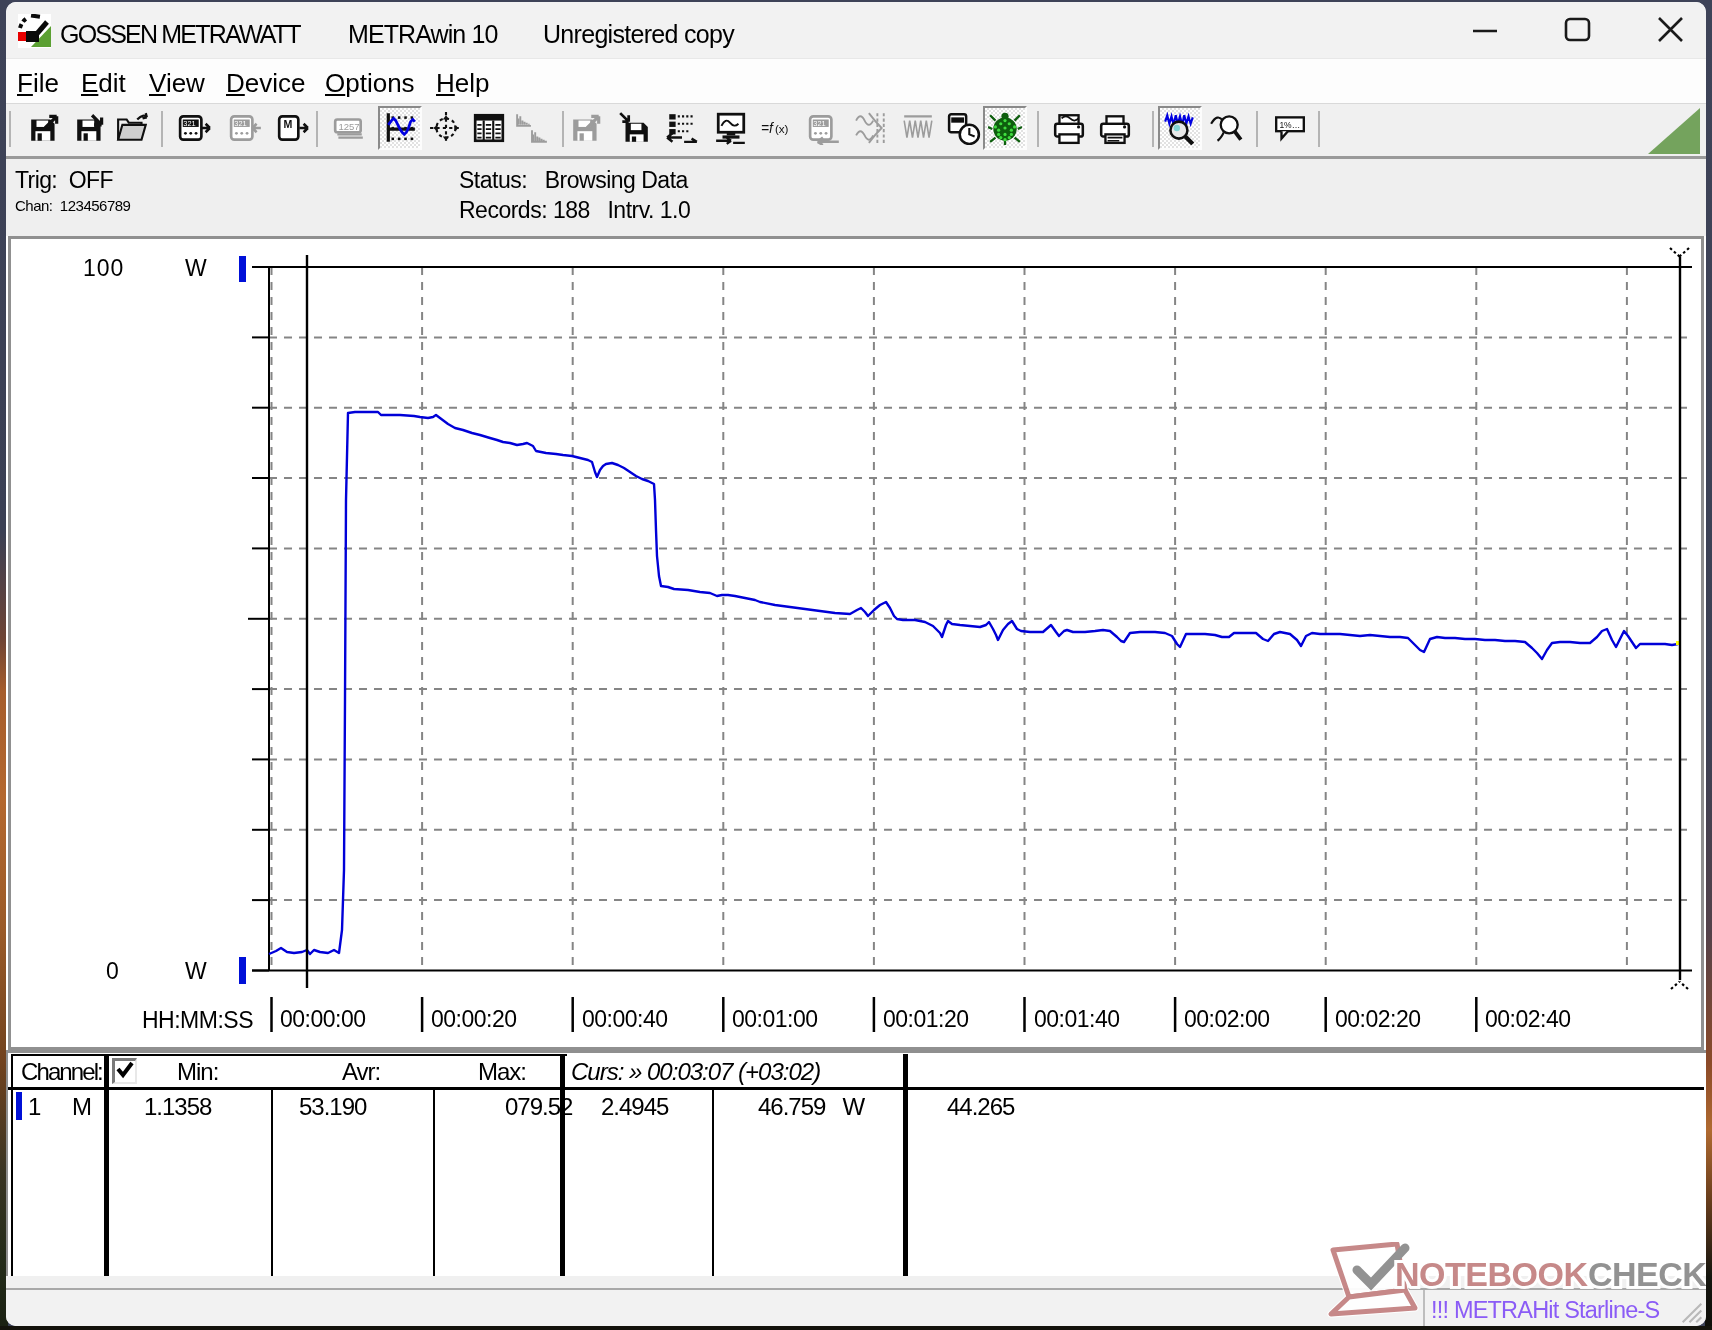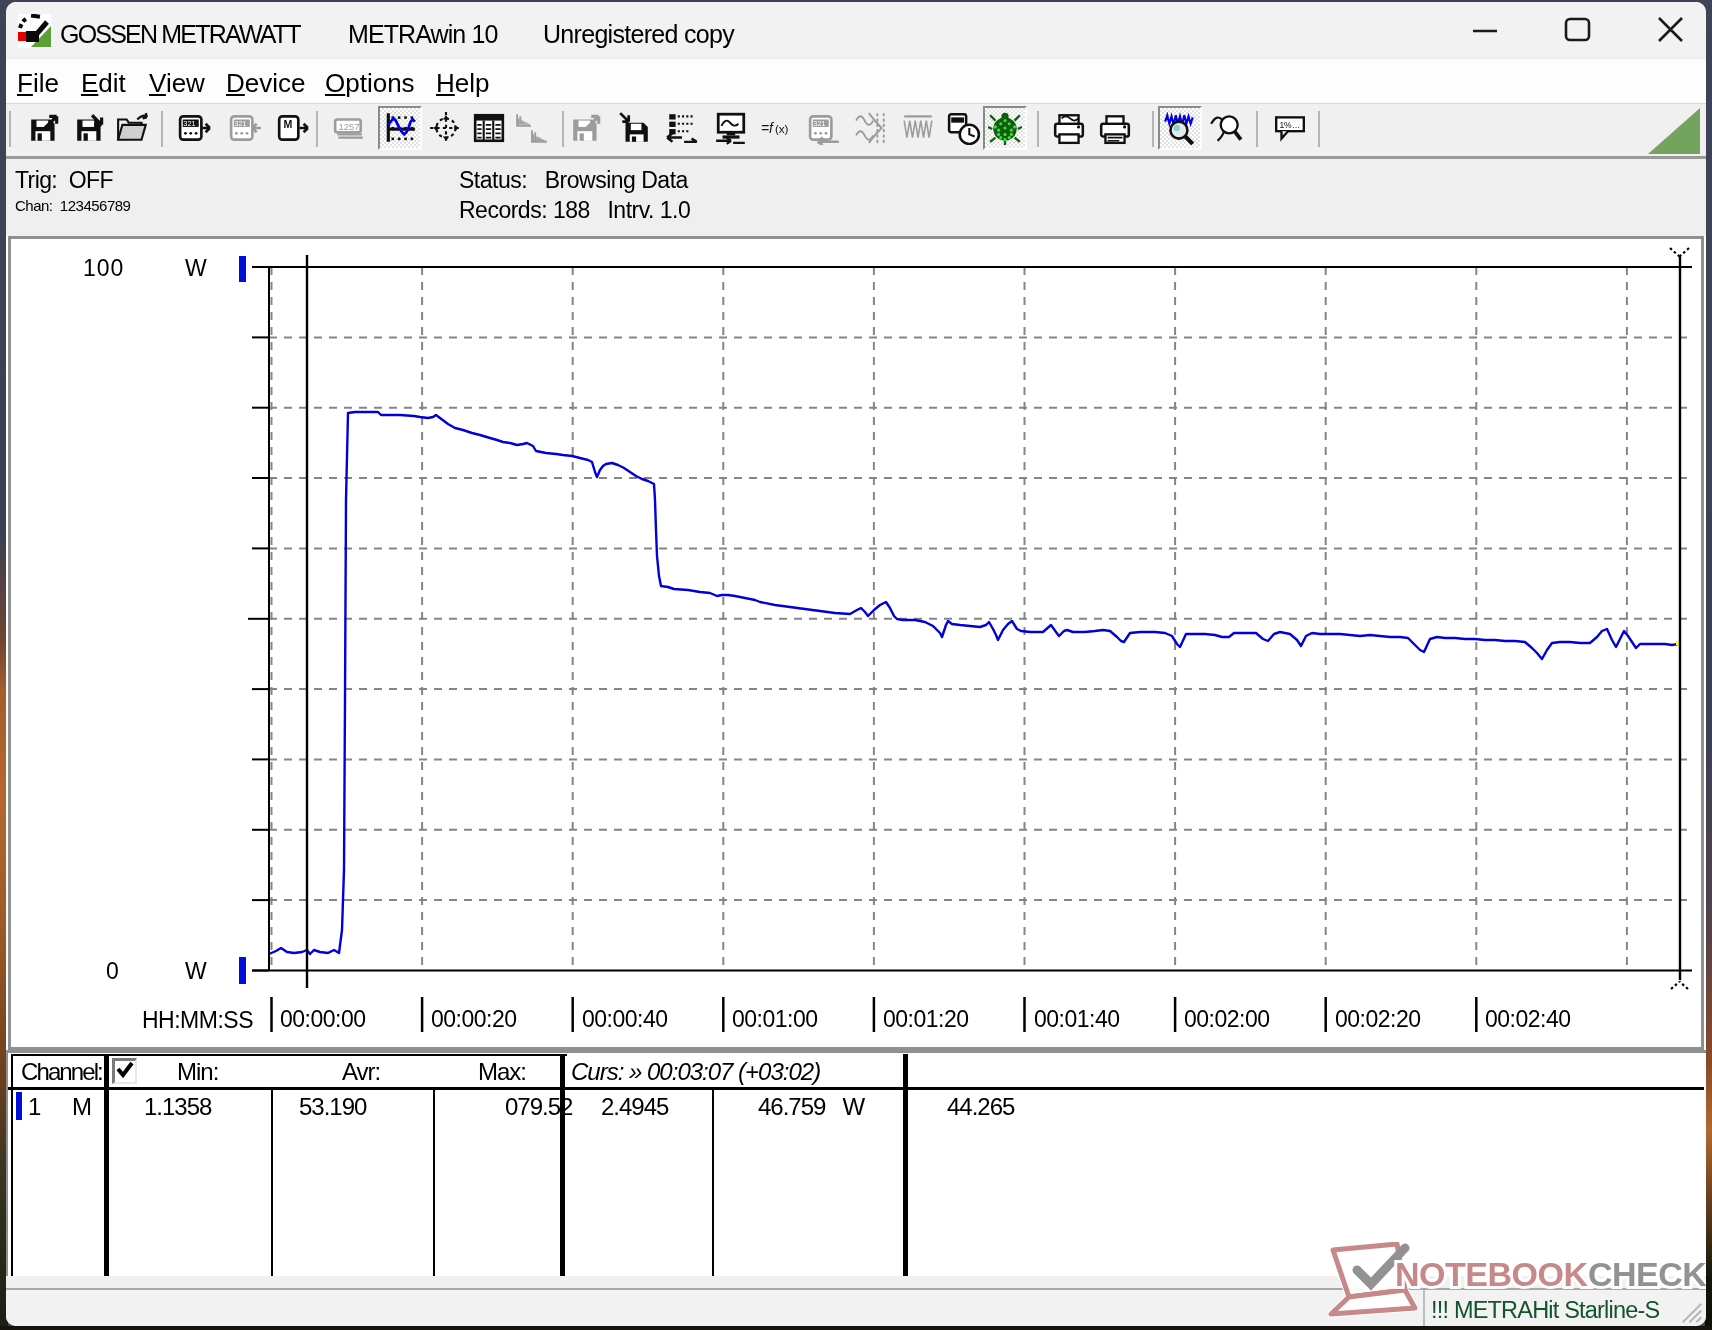--- a/index.html
+++ b/index.html
@@ -348,21 +348,21 @@
  <div class="t" style="left:138px;top:1091px;font-size:24px;letter-spacing:-1px;">1.1358</div>
  <div class="t" style="left:293px;top:1091px;font-size:24px;letter-spacing:-1px;">53.190</div>
  <div class="t" style="left:468px;top:1091px;font-size:24px;letter-spacing:-1px;margin-left:31px;">079.52</div>
  <div class="t" style="left:595px;top:1091px;font-size:24px;letter-spacing:-1px;">2.4945</div>
  <div class="t" style="left:752px;top:1091px;font-size:24px;letter-spacing:-1px;">46.759&nbsp;&nbsp; W</div>
  <div class="t" style="left:941px;top:1091px;font-size:24px;letter-spacing:-1px;">44.265</div>
 
  <div class="abs" style="left:0;top:1274px;width:1700px;height:12px;background:#f0f0f0"></div>
  <div class="abs" style="left:0;top:1286px;width:1700px;height:38px;background:#f2f2f2;border-top:2px solid #a8a8a8"></div>
  <div class="abs" style="left:1417px;top:1288px;width:2px;height:36px;background:#bdbdbd"></div>
- <div class="t" style="left:1425px;top:1295px;font-size:23.5px;letter-spacing:-0.8px;color:#14532d">!!! METRAHit Starline-S</div>
+ <div class="t" style="left:1425px;top:1295px;font-size:23.5px;letter-spacing:-0.8px;color:#8b5cf6">!!! METRAHit Starline-S</div>
  <svg class="abs" style="left:1313px;top:1240px" width="387" height="81" viewBox="0 0 387 81">
   <g opacity="0.95">
    <g stroke="#fff" stroke-width="7" fill="none" stroke-linejoin="round">
     <path d="M14,8 L78,2 L86,48 L30,55 Z"></path>
     <path d="M30,55 L12,72 L96,66 L86,48 Z"></path>
    </g>
    <path d="M14,8 L78,2 L86,48 L30,55 Z" fill="#fff" stroke="#c48383" stroke-width="5" stroke-linejoin="round"></path>
    <path d="M30,55 L12,72 L96,66 L86,48 Z" fill="#fff" stroke="#c48383" stroke-width="5" stroke-linejoin="round"></path>
    <path d="M38,28 L52,42 L86,6" stroke="#8d8d8d" stroke-width="9" fill="none" stroke-linecap="round"></path>
    <text x="76" y="44" font-size="34px" font-weight="bold" font-family="Liberation Sans" fill="#c48383" stroke="#fff" stroke-width="6" paint-order="stroke" letter-spacing="-0.5">NOTEBOOK</text>

